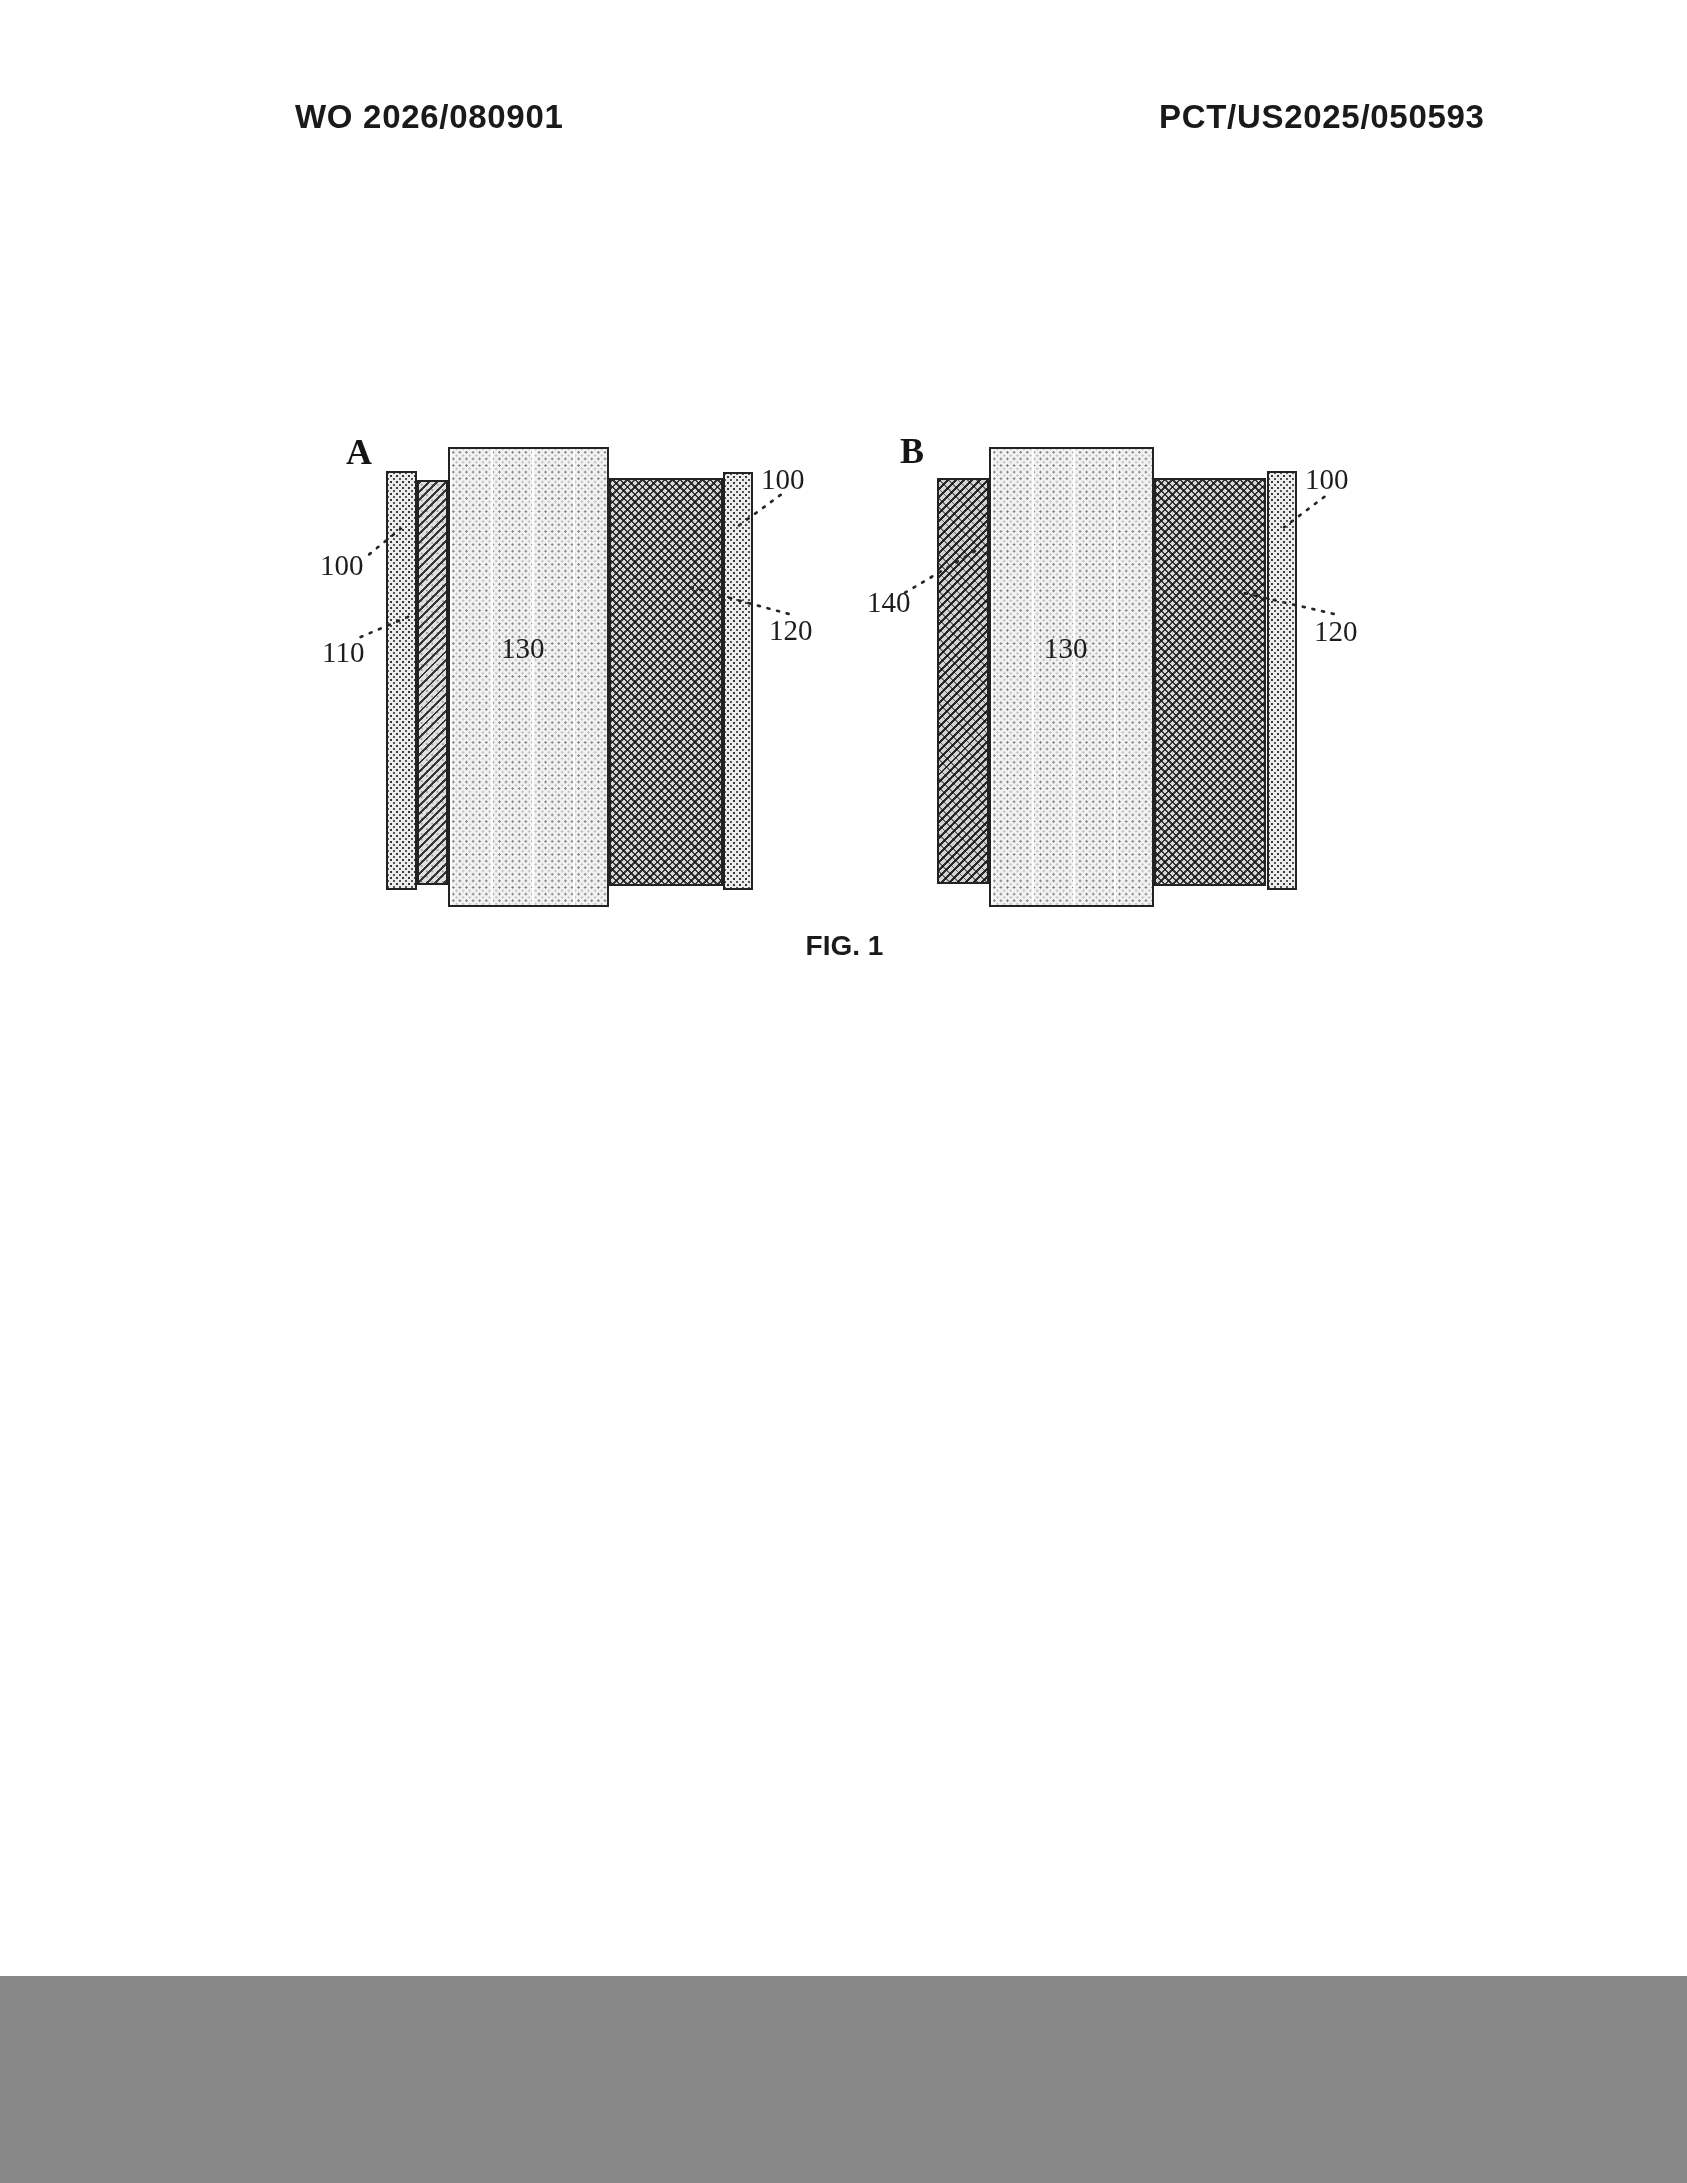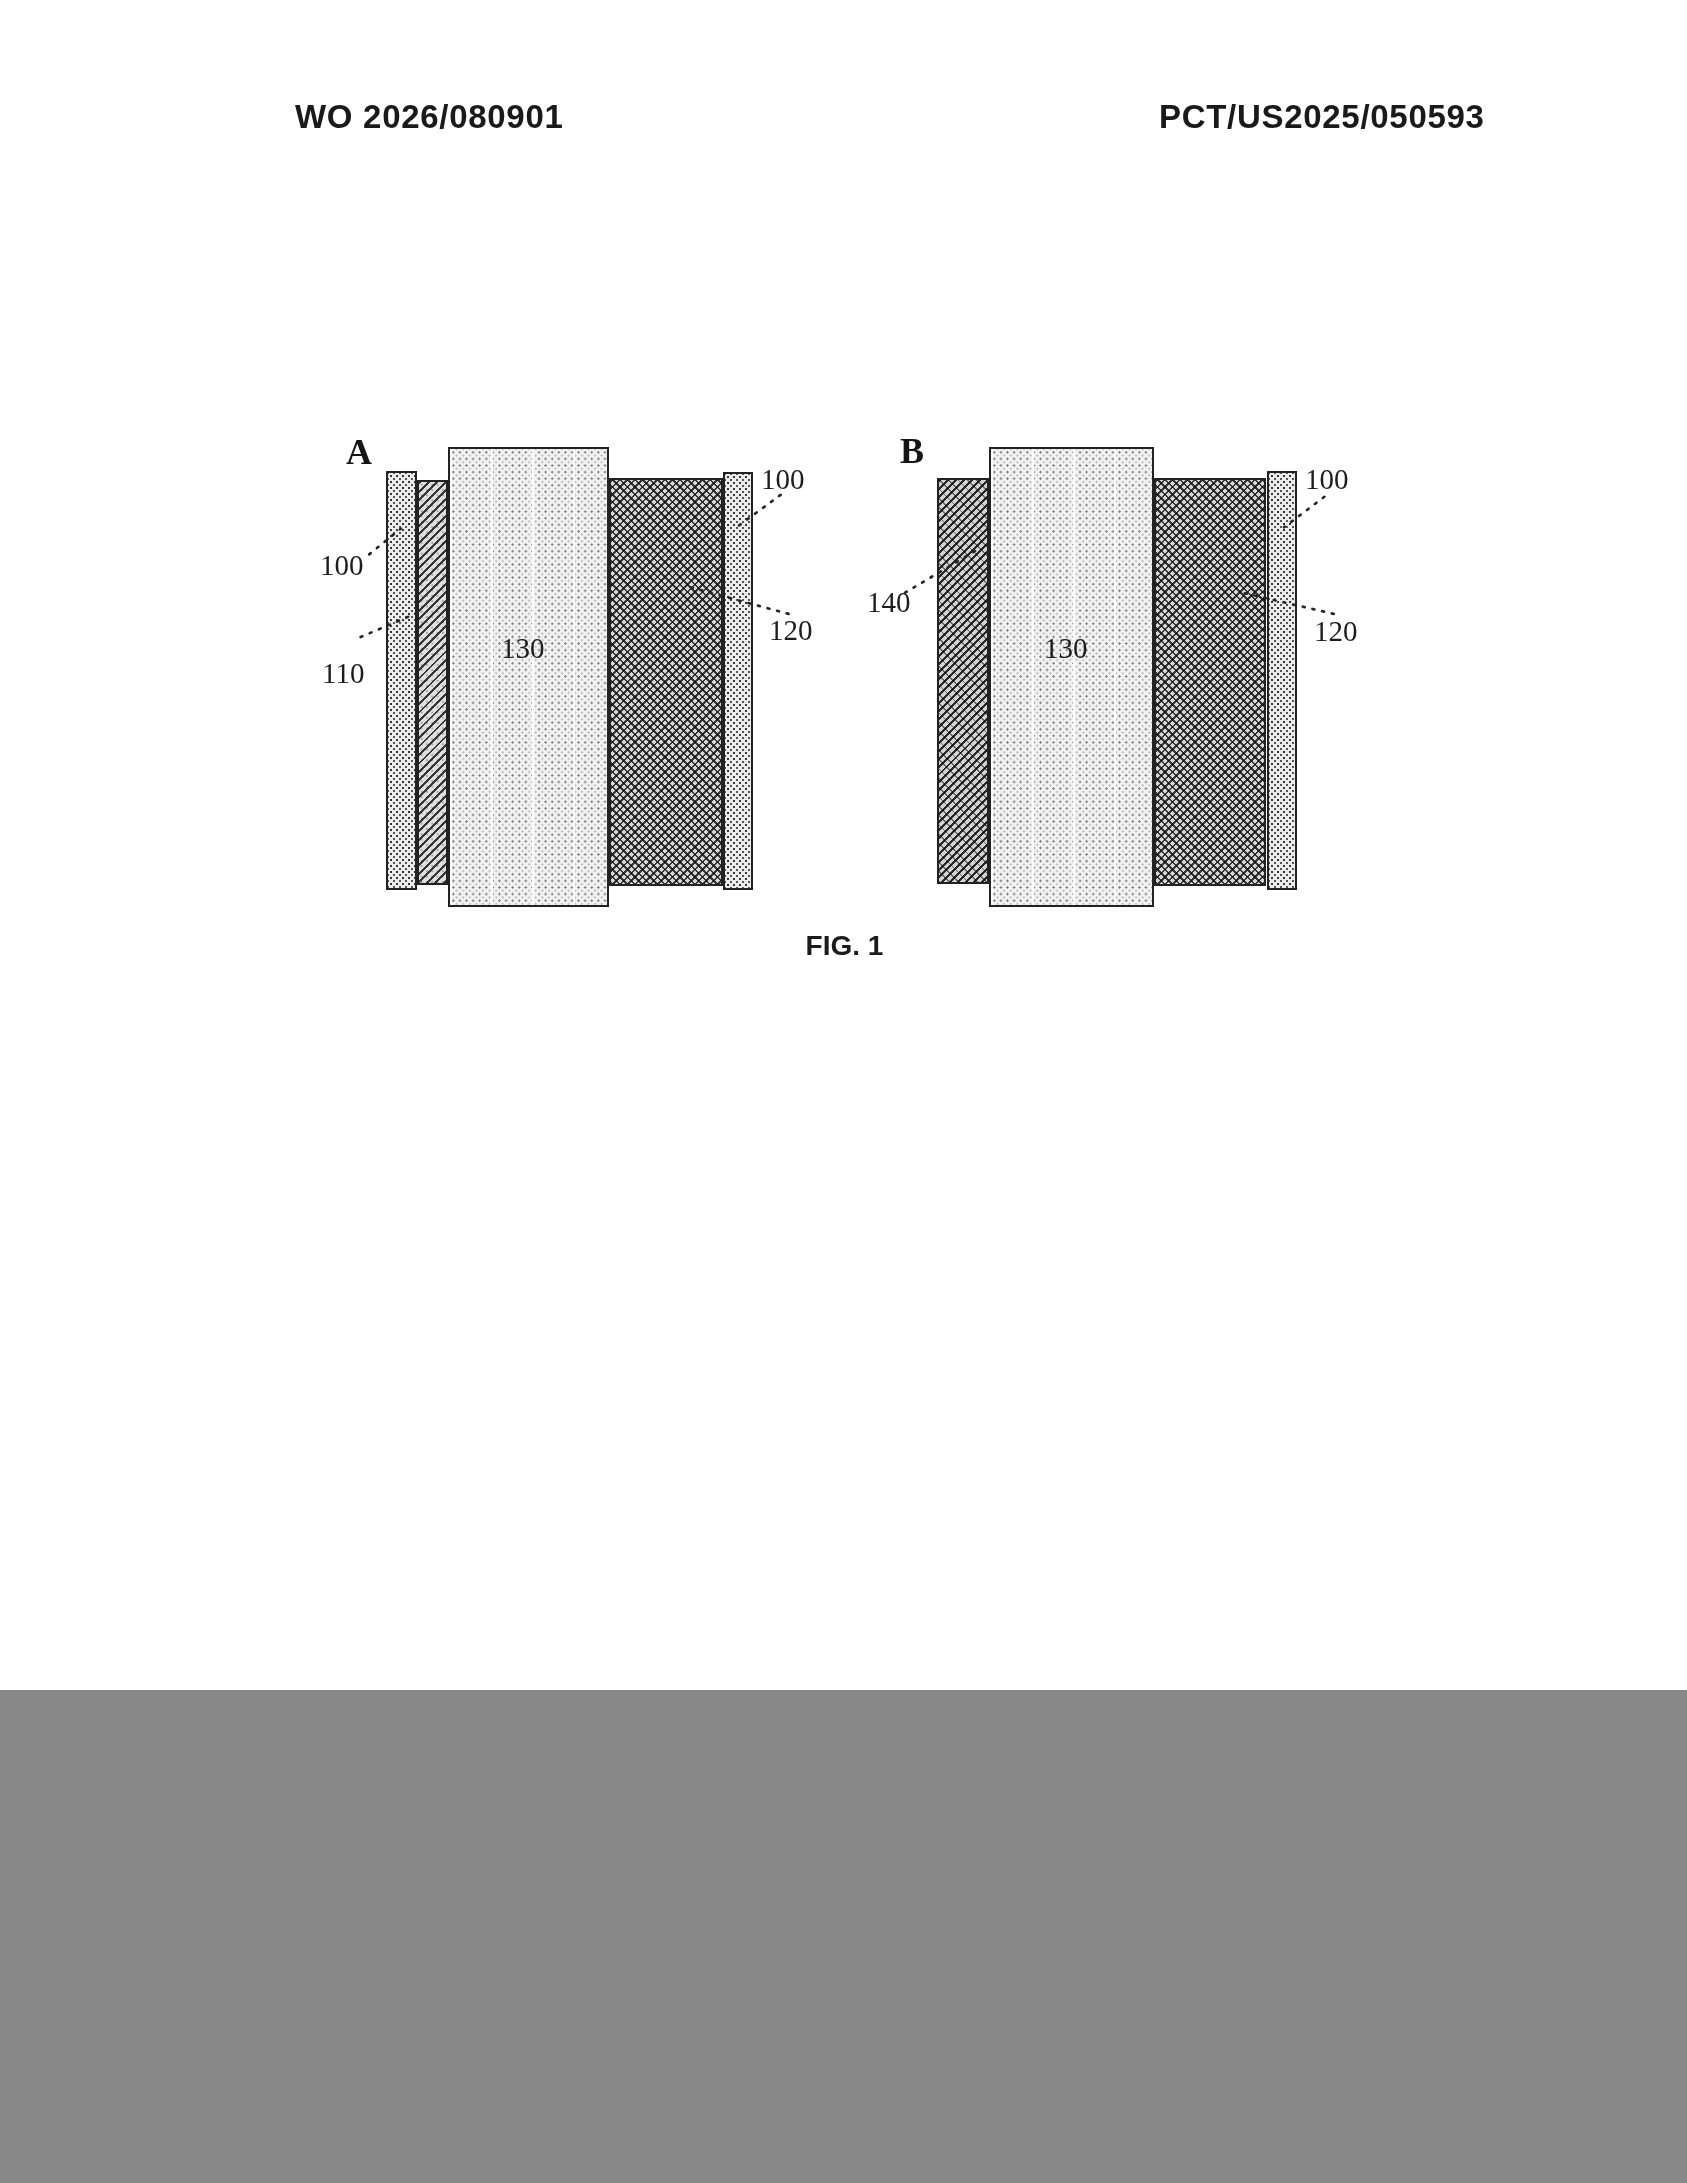--- a/index.html
+++ b/index.html
@@ -1,18 +1,18 @@
 <!DOCTYPE html>
 <html style="font-size:10.6px"><head>
 <meta charset="utf-8">
 <style>
   html,body{margin:0;padding:0;background:#888;}
   .page{
     position:relative;
-    width:1687px;height:1690px;
+    width:1687px;height:1976px;
     background:#ffffff;
     font-family:"Liberation Sans", sans-serif;
     color:#1a1a1a;
     overflow:hidden;
   }
   .header-text{
     position:absolute;
     font-family:"Liberation Sans", sans-serif;
     font-weight:bold;
     font-size:33px;
@@ -117,21 +117,21 @@
   <div class="panel-label" style="left:346px;top:431px;">A</div>
 
   <div class="layer stipple" style="left:386px;top:471px;width:31px;height:419px;"></div>
   <div class="layer hatch" style="left:417px;top:480px;width:31px;height:405px;"></div>
   <div class="layer stipple-light" style="left:448px;top:447px;width:161px;height:460px;"></div>
   <div class="layer crosshatch" style="left:609px;top:478px;width:114px;height:408px;"></div>
   <div class="layer stipple" style="left:723px;top:472px;width:30px;height:418px;"></div>
 
   <div class="ref-label" style="left:501px;top:632px;">130</div>
   <div class="ref-label" style="left:320px;top:549px;">100</div>
-  <div class="ref-label" style="left:322px;top:636px;margin-top:21px;">110</div>
+  <div class="ref-label" style="left:322px;top:636px;">110</div>
   <div class="ref-label" style="left:761px;top:463px;">100</div>
   <div class="ref-label" style="left:769px;top:614px;">120</div>
 
   <div class="panel-label" style="left:900px;top:430px;">B</div>
 
   <div class="layer crosshatch-dense" style="left:937px;top:478px;width:52px;height:406px;"></div>
   <div class="layer stipple-light" style="left:989px;top:447px;width:165px;height:460px;"></div>
   <div class="layer crosshatch" style="left:1154px;top:478px;width:112px;height:408px;"></div>
   <div class="layer stipple" style="left:1267px;top:471px;width:30px;height:419px;"></div>
 

